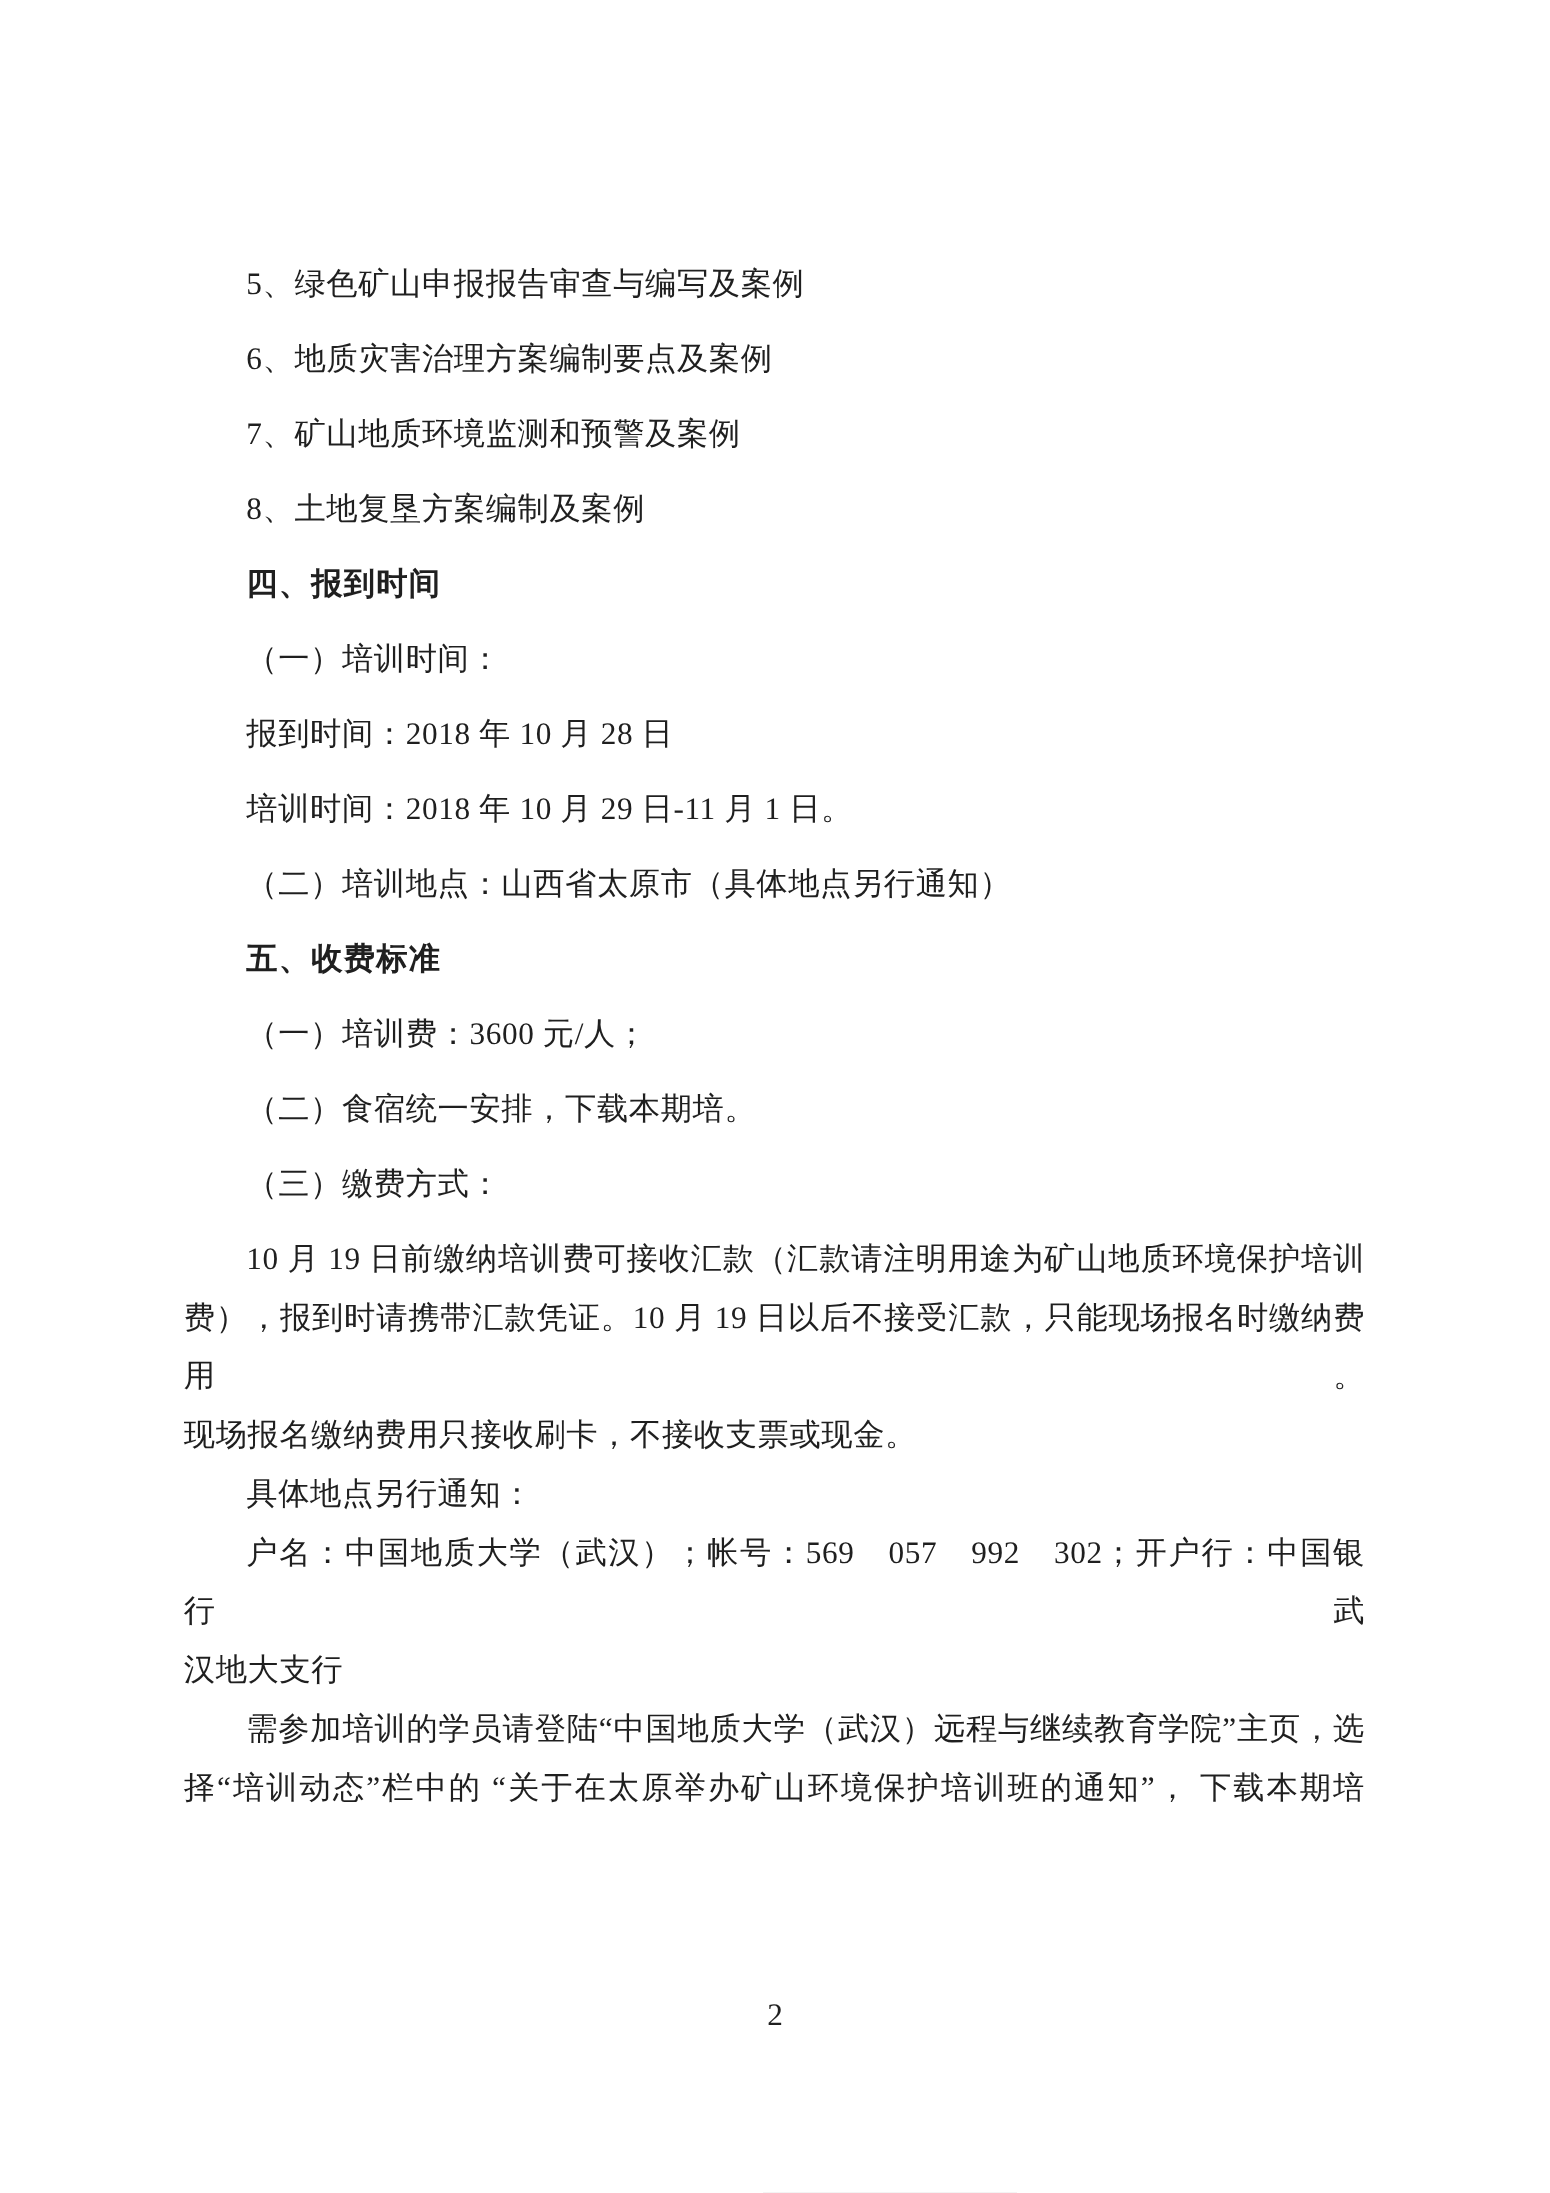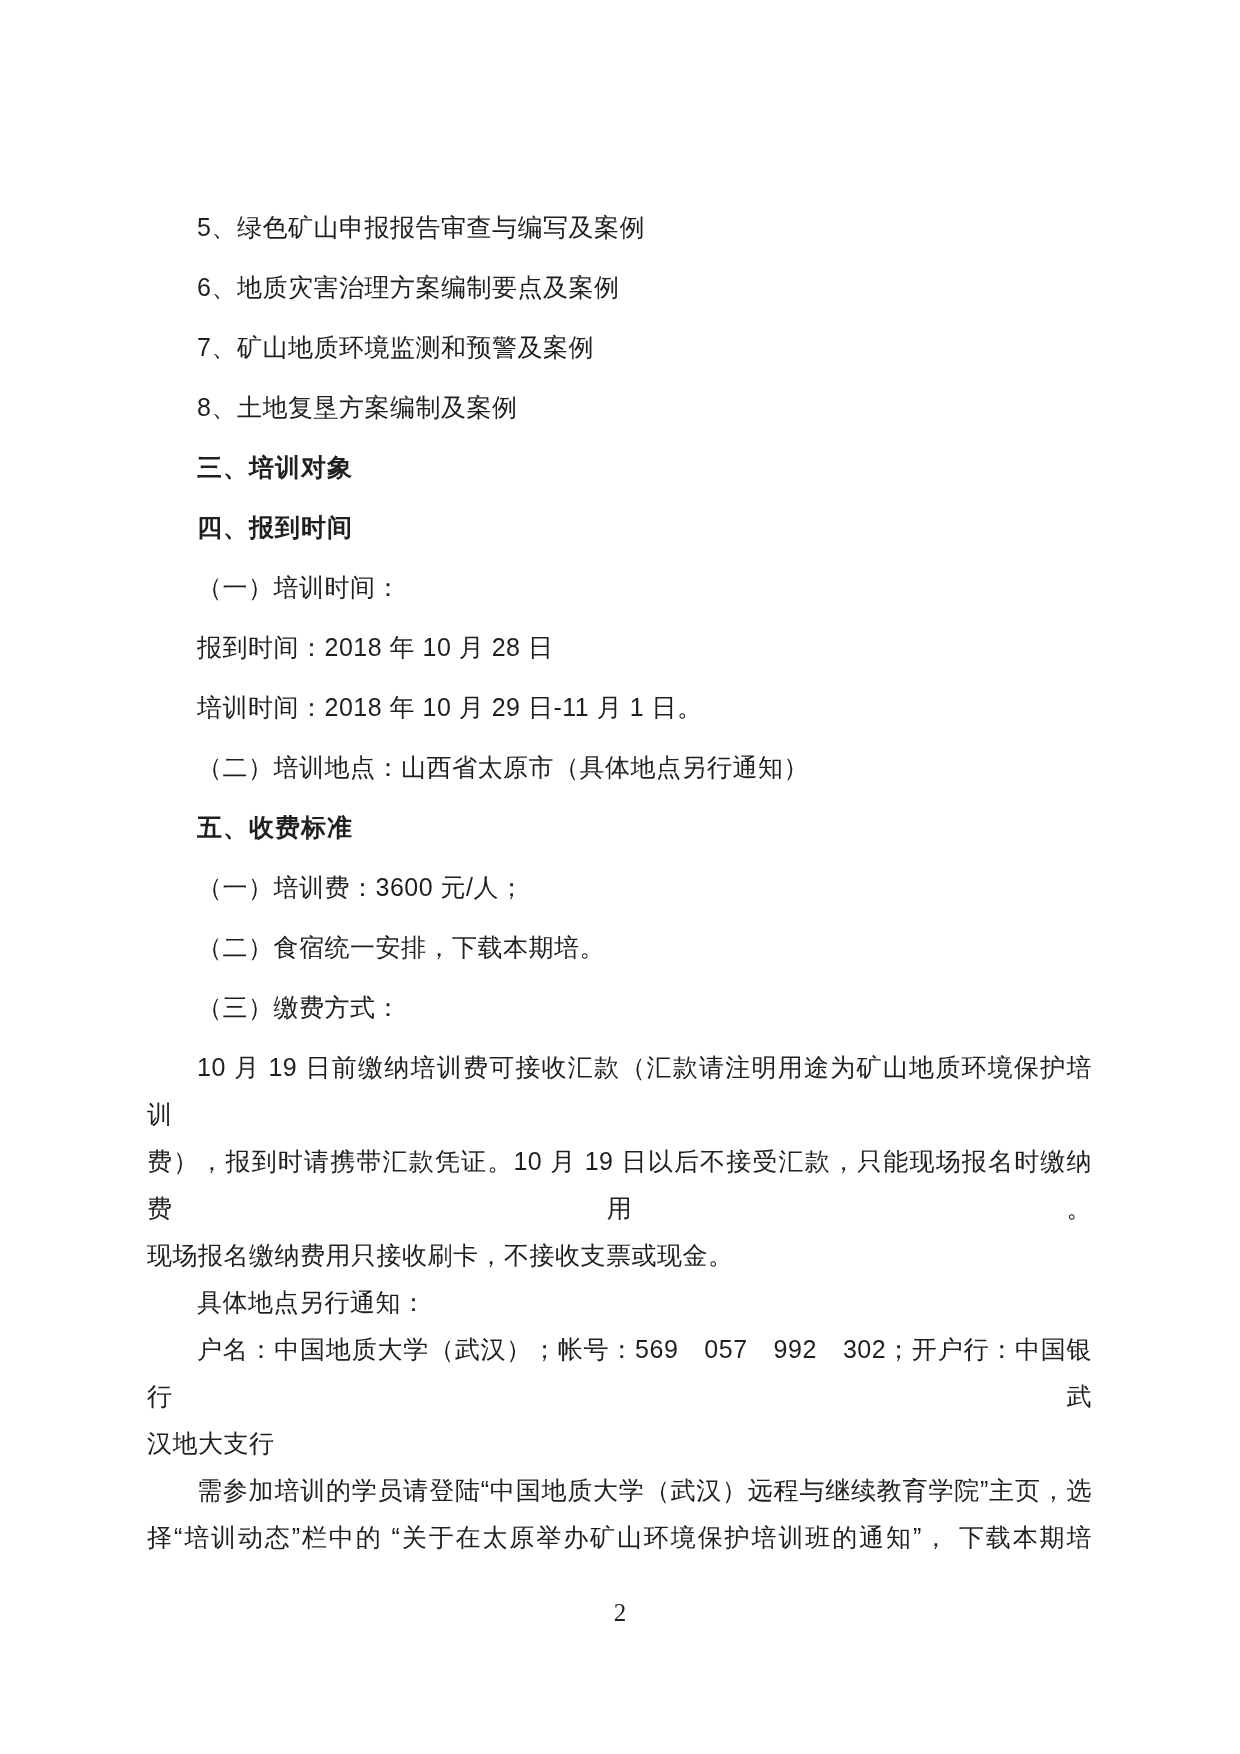--- a/index.html
+++ b/index.html
@@ -12,21 +12,21 @@
     overflow: hidden;
   }
   .content {
     position: absolute;
     left: 147px;
     top: 204px;
     width: 945px;
   }
   .para {
     margin: 0 0 13px 0;
-    font-family: Liberation Sans, sans-serif;
+    font-family: Liberation Serif, serif;
     font-size: 25px;
     line-height: 47px;
     color: #1f1f1f;
     text-align: justify;
     text-indent: 50px;
     letter-spacing: 0.5px;
   }
   .h {
     font-family: "Liberation Sans", "DejaVu Sans", sans-serif;
     font-weight: 700;
@@ -57,21 +57,20 @@
 <body>
 
 <div class="page">
   <div class="content">
 
     <p class="para">5、绿色矿山申报报告审查与编写及案例</p>
     <p class="para">6、地质灾害治理方案编制要点及案例</p>
     <p class="para">7、矿山地质环境监测和预警及案例</p>
     <p class="para">8、土地复垦方案编制及案例</p>
 
-    <p class="para h">三、培训对象</p>
 
     <p class="para h">四、报到时间</p>
     <p class="para">（一）培训时间：</p>
     <p class="para">报到时间：2018 年 10 月 28 日</p>
     <p class="para">培训时间：2018 年 10 月 29 日-11 月 1 日。</p>
     <p class="para">（二）培训地点：山西省太原市（具体地点另行通知）</p>
 
     <p class="para h">五、收费标准</p>
     <p class="para">（一）培训费：3600 元/人；</p>
     <p class="para">（二）食宿统一安排，下载本期培。</p>

